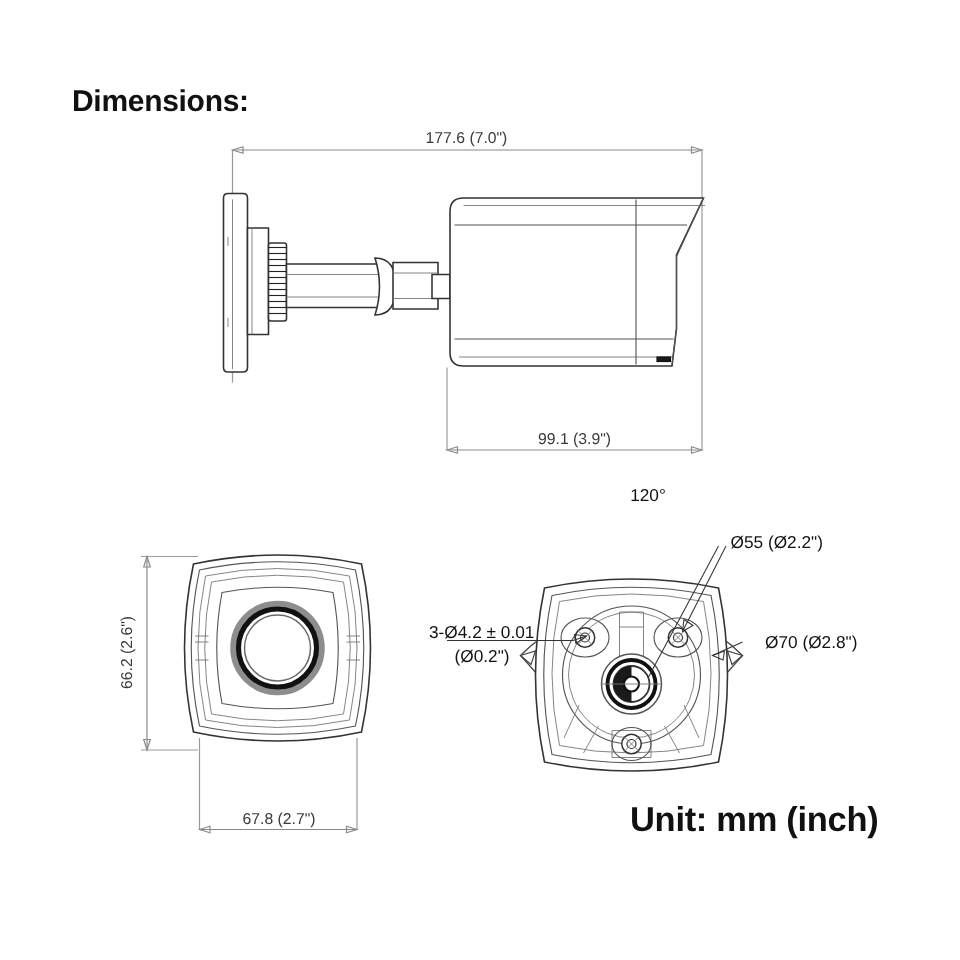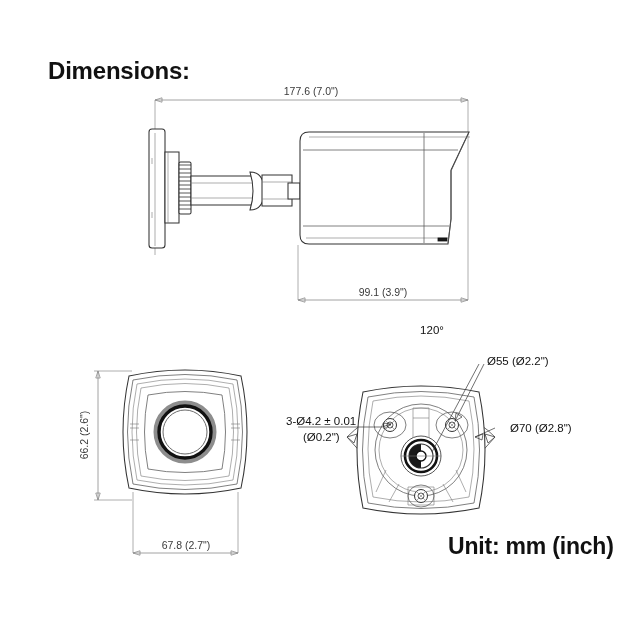--- a/index.html
+++ b/index.html
@@ -9,28 +9,28 @@
     font-family:"Liberation Sans", sans-serif;
     position:relative;
     overflow:hidden;
     color:#000;
   }
   .drawing{
     position:absolute;left:0;top:0;width:640px;height:640px;
   }
   .heading{
     position:absolute;
-    font-size:24px;
+    font-size:20px;
     font-weight:bold;
     letter-spacing:-0.2px;
     color:#111;
     white-space:nowrap;
   }
   #title-dimensions{left:48px;top:57px;}
-  #unit-note{left:420px;top:533px;font-size:23px;margin-left:28px;}
+  #unit-note{left:420px;top:533px;font-size:23px;}
   svg{display:block;}
   .dimtext{
     font-family:"Liberation Sans", sans-serif;
     font-size:10.5px;
     fill:#3a3a3a;
   }
   .dimtext-dark{
     font-family:"Liberation Sans", sans-serif;
     font-size:11.5px;
     fill:#111;

